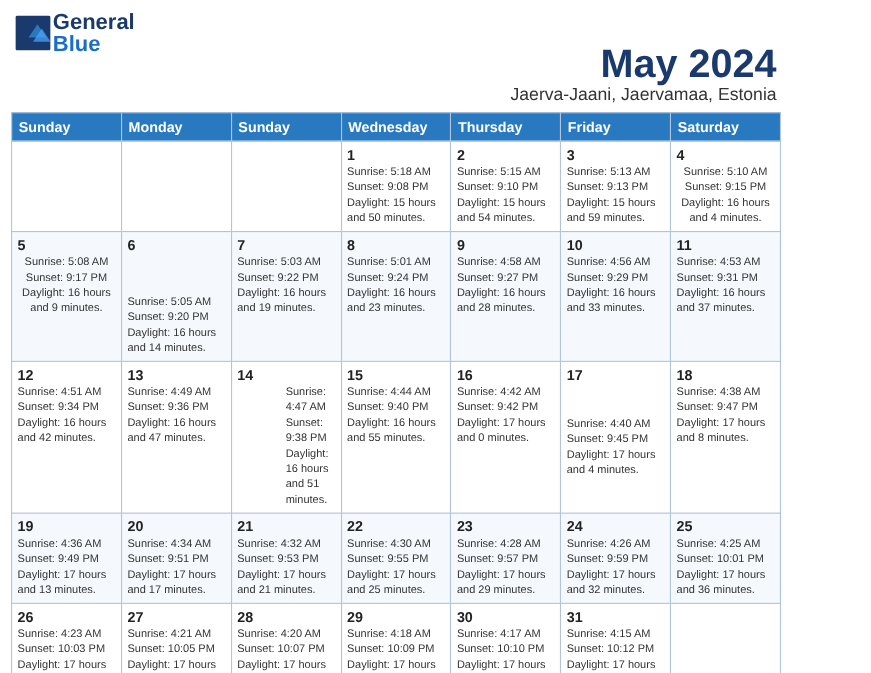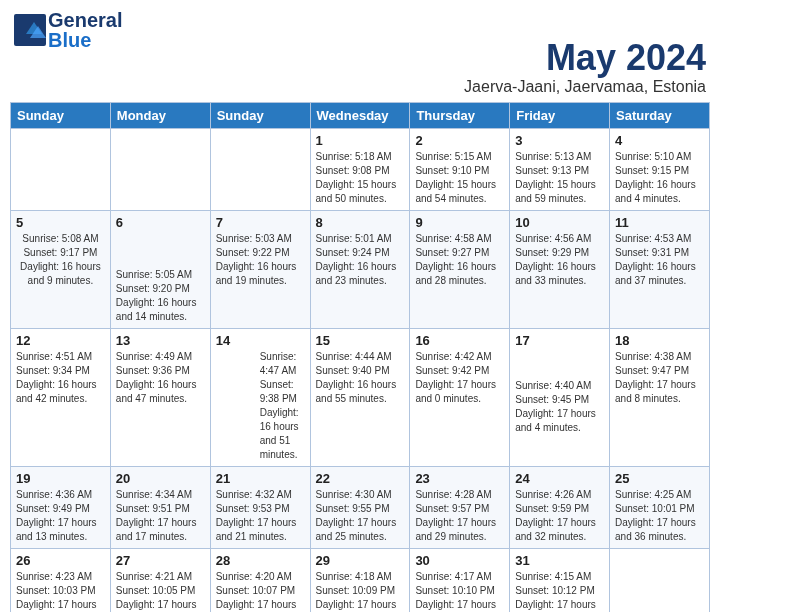--- a/index.html
+++ b/index.html
@@ -163,21 +163,21 @@
           </td>
           <td>
             <span class="day-number">3</span>
             <div class="day-info" style="white-space: pre-line;">Sunrise: 5:13 AM
 Sunset: 9:13 PM
 Daylight: 15 hours
 and 59 minutes.</div>
           </td>
           <td>
             <span class="day-number">4</span>
-            <div class="day-info" style="white-space: pre-line;">Sunrise: 5:10 AM
+            <div class="day-info" style="white-space: pre-line; text-align: center;">Sunrise: 5:10 AM
 Sunset: 9:15 PM
 Daylight: 16 hours
 and 4 minutes.</div>
           </td>
         </tr>
         <tr>
           <td>
             <span class="day-number">5</span>
             <div class="day-info" style="white-space: pre-line; text-align: center;">Sunrise: 5:08 AM
 Sunset: 9:17 PM

